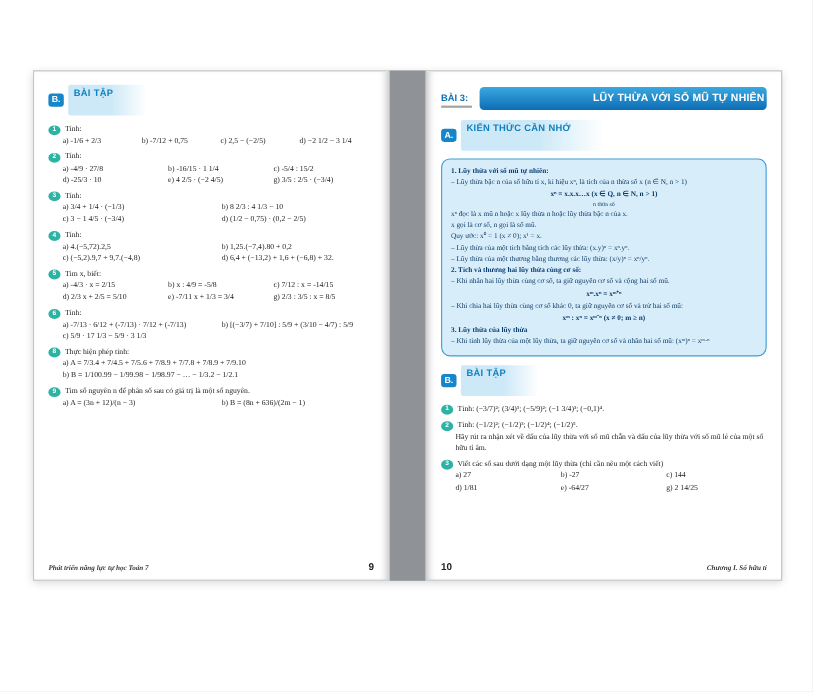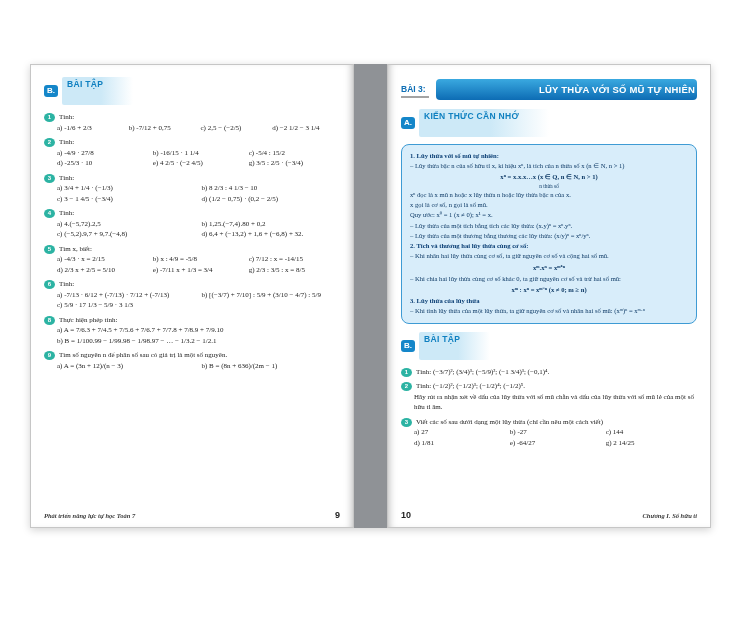--- a/index.html
+++ b/index.html
@@ -27,21 +27,21 @@
     font-weight:bold;font-size:8px;line-height:1;padding:2px 3px;border-radius:3px;
   }
   .sec-title{
     font-family:"Liberation Sans",sans-serif;font-weight:bold;color:#1080c0;
     font-size:8.5px;letter-spacing:.3px;padding:2px 30px 16px 5px;border-radius:2px;
     background:linear-gradient(90deg,#cde9f7 55%,rgba(205,233,247,0));
   }
 
   
   .problem{margin-bottom:4px;font-size:7px;line-height:1.5;color:#1c1c1c;}
-  .p-head{display:flex;gap:4px;align-items:center;}
+  .p-head{display:flex;gap:4px;align-items:flex-end;}
   .pnum{
     background:#2cb3a3;color:#fff;border-radius:50%;
     min-width:9px;height:9px;font-size:6px;line-height:9px;text-align:center;
     font-family:"Liberation Sans",sans-serif;font-weight:bold;flex:0 0 auto;margin-top:1px;
     padding:0 1px;
   }
   .p-text{flex:1;}
   .p-note{padding-left:13px;}
   .p-note:empty{display:none;}
   .parts{display:flex;flex-wrap:wrap;--cols:2;padding-left:13px;justify-content:space-between;}
@@ -179,21 +179,21 @@
           </div>
         </div>
         <div class="problem">
           <div class="p-head">
             <span class="pnum">8</span>
             <span class="p-text">Thực hiện phép tính:</span>
           </div>
 
           <div class="parts" style="--cols: 1;">
 
-          <div class="part">a) A = 7/6.3 + 7/4.5 + 7/5.6 + 7/6.7 + 7/7.8 + 7/8.9 + 7/9.10</div>
+          <div class="part">a) A = 7/3.4 + 7/4.5 + 7/5.6 + 7/8.9 + 7/7.8 + 7/8.9 + 7/9.10</div>
             <div class="part">b) B = 1/100.99 − 1/99.98 − 1/98.97 − … − 1/3.2 − 1/2.1</div>
           </div>
         </div>
         <div class="problem">
           <div class="p-head">
             <span class="pnum">9</span>
             <span class="p-text">Tìm số nguyên n để phân số sau có giá trị là một số nguyên.</span>
           </div>
 
           <div class="parts" style="--cols: 2;">

